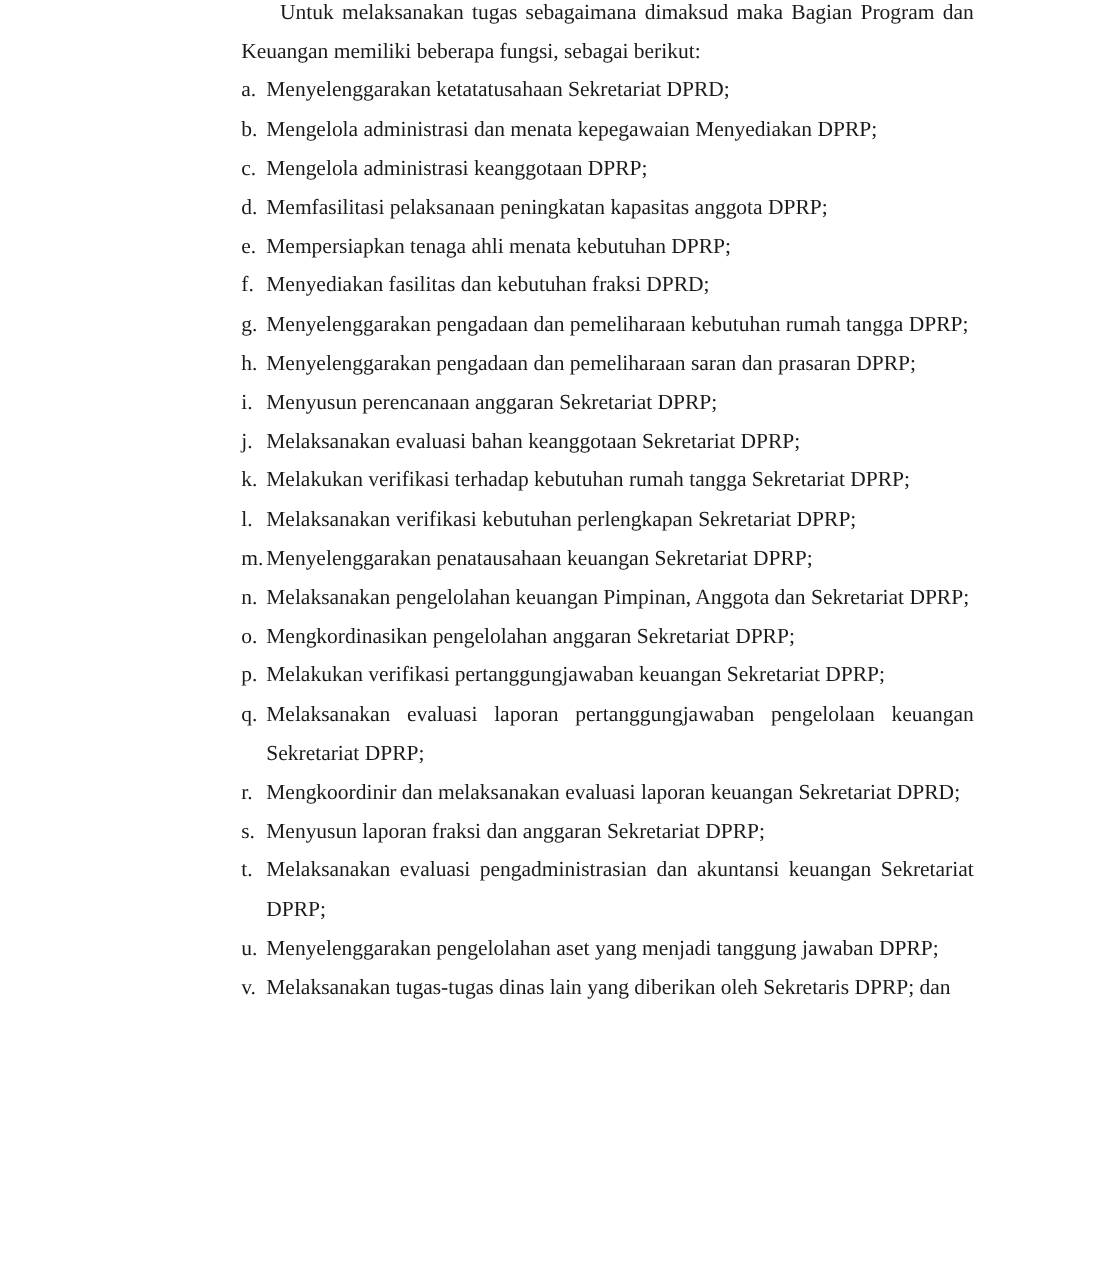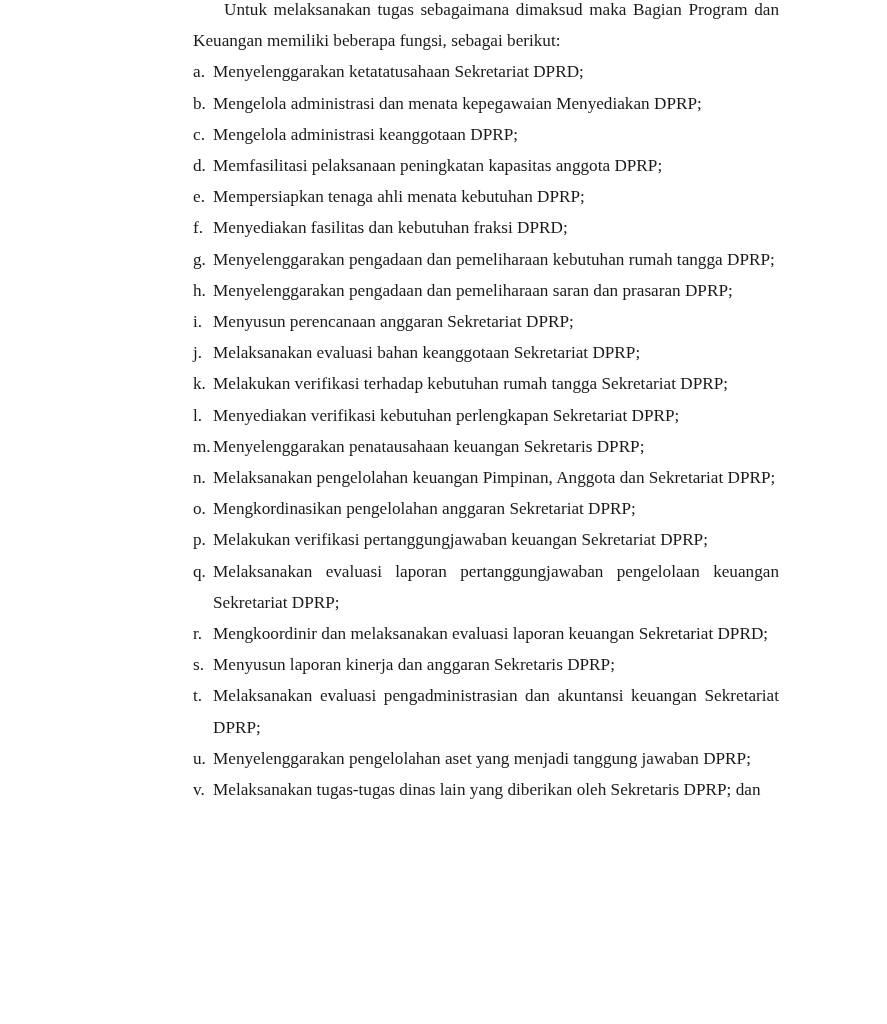--- a/index.html
+++ b/index.html
@@ -93,25 +93,25 @@
     <li class="item">
         <span class="marker">j.</span>
         <span class="text">Melaksanakan evaluasi bahan keanggotaan Sekretariat DPRP;</span>
       </li>
     <li class="item">
         <span class="marker">k.</span>
         <span class="text">Melakukan verifikasi terhadap kebutuhan rumah tangga Sekretariat DPRP;</span>
       </li>
     <li class="item">
         <span class="marker">l.</span>
-        <span class="text">Menyediakan verifikasi kebutuhan perlengkapan Sekretariat DPRP;</span>
+        <span class="text">Melaksanakan verifikasi kebutuhan perlengkapan Sekretariat DPRP;</span>
       </li>
     <li class="item">
         <span class="marker">m.</span>
-        <span class="text">Menyelenggarakan penatausahaan keuangan Sekretaris DPRP;</span>
+        <span class="text">Menyelenggarakan penatausahaan keuangan Sekretariat DPRP;</span>
       </li>
     <li class="item">
         <span class="marker">n.</span>
         <span class="text">Melaksanakan pengelolahan keuangan Pimpinan, Anggota dan Sekretariat DPRP;</span>
       </li>
     <li class="item">
         <span class="marker">o.</span>
         <span class="text">Mengkordinasikan pengelolahan anggaran Sekretariat DPRP;</span>
       </li>
     <li class="item">
@@ -121,21 +121,21 @@
     <li class="item">
         <span class="marker">q.</span>
         <span class="text">Melaksanakan evaluasi laporan pertanggungjawaban pengelolaan keuangan Sekretariat DPRP;</span>
       </li>
     <li class="item">
         <span class="marker">r.</span>
         <span class="text">Mengkoordinir dan melaksanakan evaluasi laporan keuangan Sekretariat DPRD;</span>
       </li>
     <li class="item">
         <span class="marker">s.</span>
-        <span class="text">Menyusun laporan kinerja dan anggaran Sekretaris DPRP;</span>
+        <span class="text">Menyusun laporan fraksi dan anggaran Sekretariat DPRP;</span>
       </li>
     <li class="item">
         <span class="marker">t.</span>
         <span class="text">Melaksanakan evaluasi pengadministrasian dan akuntansi keuangan Sekretariat DPRP;</span>
       </li>
     <li class="item">
         <span class="marker">u.</span>
         <span class="text">Menyelenggarakan pengelolahan aset yang menjadi tanggung jawaban DPRP;</span>
       </li>
     <li class="item">

